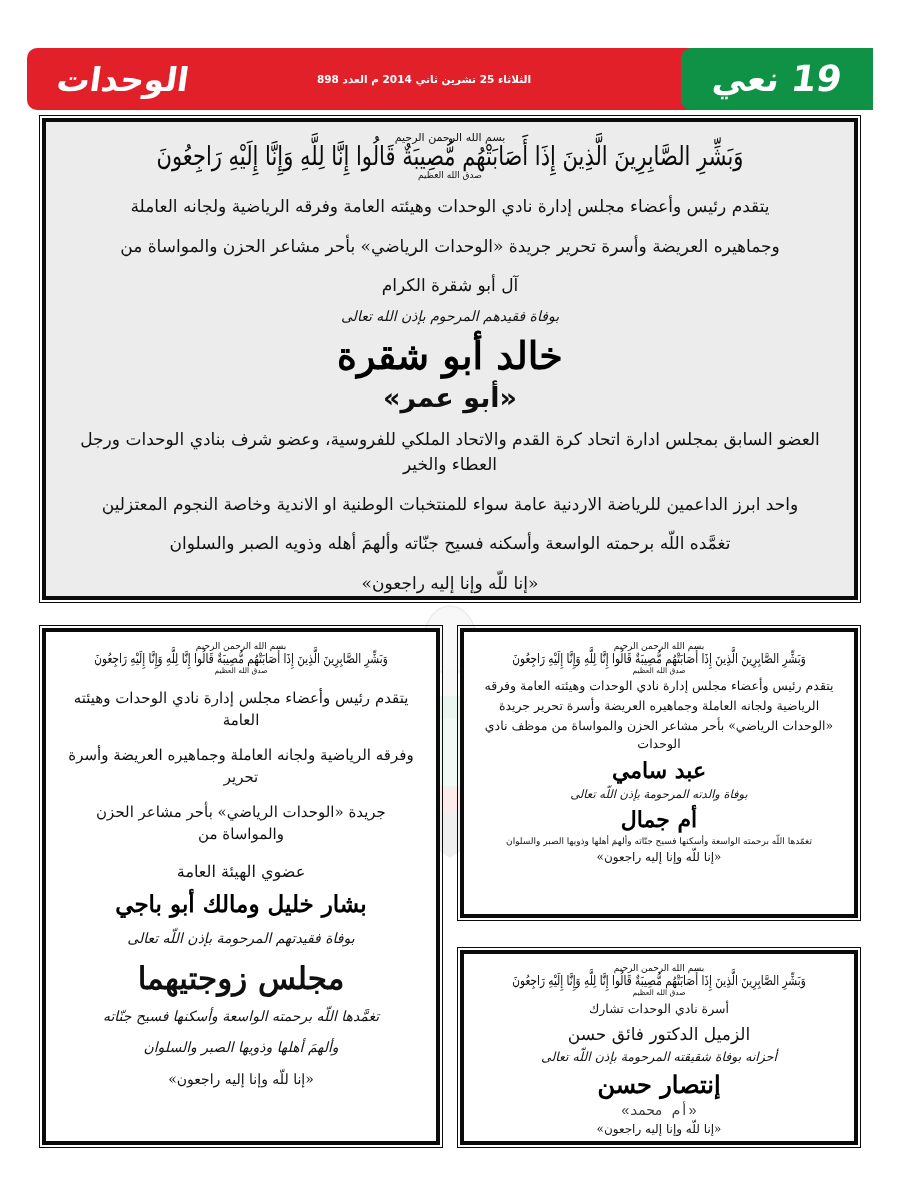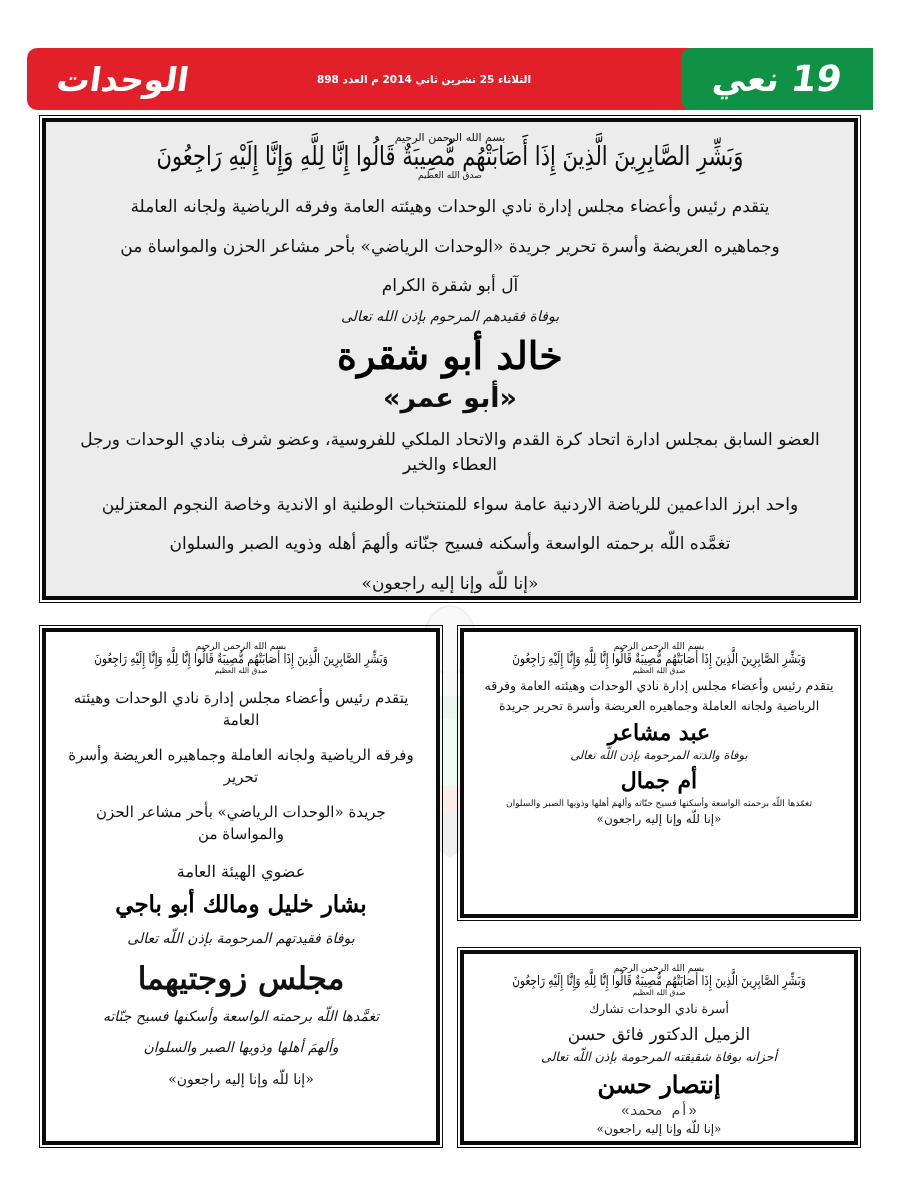--- a/index.html
+++ b/index.html
@@ -315,21 +315,22 @@
 
 <div class="obit-box obit-rt">
   <div class="obit-inner">
     <div class="verse-block">
       <div class="basmala">بسم الله الرحمن الرحيم</div>
       <div class="verse-line">وَبَشِّرِ الصَّابِرِينَ الَّذِينَ إِذَا أَصَابَتْهُم مُّصِيبَةٌ قَالُوا إِنَّا لِلَّهِ وَإِنَّا إِلَيْهِ رَاجِعُونَ</div>
       <div class="sadaqa">صدق الله العظيم</div>
     </div>
     <div class="body-line">يتقدم رئيس وأعضاء مجلس إدارة نادي الوحدات وهيئته العامة وفرقه</div>
     <div class="body-line">الرياضية ولجانه العاملة وجماهيره العريضة وأسرة تحرير جريدة</div>
-    <div class="name-big">عبد مشاعر</div>
+    <div class="body-line">«الوحدات الرياضي» بأحر مشاعر الحزن والمواساة من موظف نادي الوحدات</div>
+    <div class="name-big">عبد سامي</div>
     <div class="small-line">بوفاة والدته المرحومة بإذن اللّه تعالى</div>
     <div class="name-big">أم جمال</div>
     <div class="tiny-line">تغمّدها اللّه برحمته الواسعة وأسكنها فسيح جنّاته وألهمَ أهلها وذويها الصبر والسلوان</div>
     <div class="closing">«إنا للّه وإنا إليه راجعون»</div>
   </div>
 </div>
 
 <div class="obit-box obit-rb">
   <div class="obit-inner">
     <div class="verse-block">

